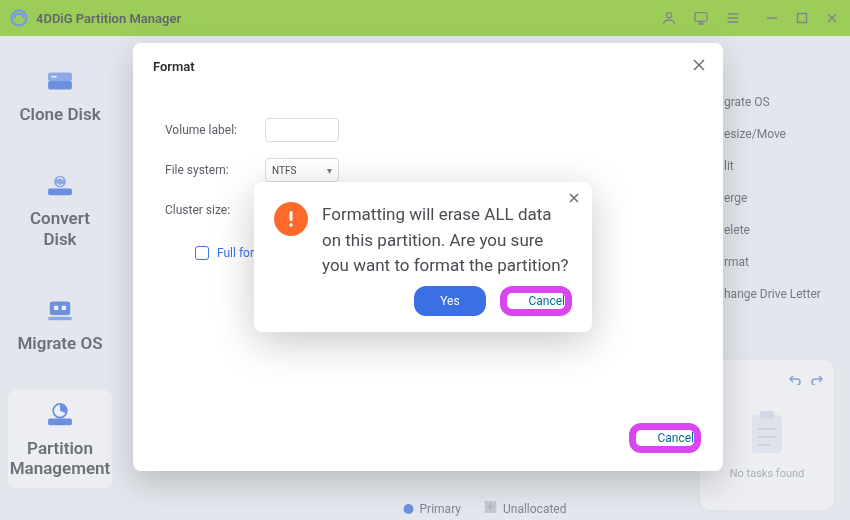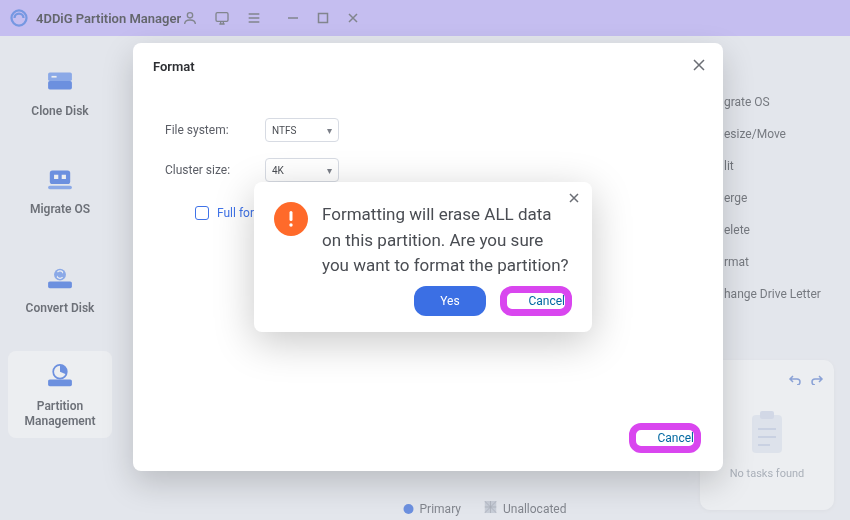--- a/index.html
+++ b/index.html
@@ -1,33 +1,33 @@
 <!DOCTYPE html>
 <html><head>
   <meta charset="utf-8">
   <style>
     * { margin: 0; padding: 0; box-sizing: border-box; font-family: -apple-system, BlinkMacSystemFont, "Segoe UI", Roboto, Arial, sans-serif; }
     body { width: 850px; height: 520px; background: #f2f3f7; overflow: hidden; position: relative; }
     
-    .titlebar { height: 36px; display: flex; align-items: center; justify-content: flex-start; padding: 0 10px; background: #c4b5fd; }
+    .titlebar { height: 36px; display: flex; align-items: center; justify-content: space-between; padding: 0 10px; background: #84cc16; }
     .titlebar-left { display: flex; align-items: center; gap: 8px; }
     .app-logo { width: 18px; height: 18px; }
     .app-title { font-size: 13px; font-weight: 600; color: #2d2f33; }
     .titlebar-right { display: flex; align-items: center; gap: 14px; }
     .tb-icon { width: 18px; height: 18px; color: #5b5e66; cursor: pointer; display:flex; align-items:center; justify-content:center;}
     .win-controls { display: flex; align-items: center; gap: 14px; margin-left: 8px; }
     .win-btn { width: 16px; height: 16px; color: #5b5e66; cursor: pointer; display:flex; align-items:center; justify-content:center;}
 
     .main { display: flex; height: calc(100% - 36px); }
     
     .sidebar { width: 120px; padding: 20px 8px; display: flex; flex-direction: column; gap: 26px; }
     .side-item { display: flex; flex-direction: column; align-items: center; gap: 8px; padding: 10px 4px; border-radius: 8px; cursor: pointer; }
     .side-item.active { background: #fff; }
     .side-icon { width: 34px; height: 30px; position: relative; }
-    .side-label { font-size: 12px; color: #3b3e45; font-weight: 600; text-align: center; line-height: 1.2; }
+    .side-label { font-size: 17px; color: #3b3e45; font-weight: 600; text-align: center; line-height: 1.2; }
     
     .content { flex: 1; position: relative; padding: 10px 16px 10px 4px; }
     
     .right-menu { position: absolute; right: 12px; top: 50px; width: 120px; background: transparent; }
     .rm-item { font-size: 12px; color: #4a4d53; padding: 9px 6px; }
     
     .task-panel { position: absolute; right: 16px; bottom: 10px; width: 134px; height: 150px; background: #fff; border-radius: 10px; box-shadow: 0 1px 4px rgba(0,0,0,0.05); padding: 10px; }
     .task-header { display:flex; justify-content: space-between; align-items: center; }
     .task-title { font-size: 12px; color: #4a4d53; font-weight: 500; }
     .task-arrows { display:flex; gap: 8px; }
@@ -124,38 +124,38 @@
             <rect x="6" y="16" width="28" height="10" rx="2" fill="#3b6fe4"></rect>
             <rect x="6" y="6" width="28" height="10" rx="2" fill="#6a96f0"></rect>
             <rect x="10" y="10" width="6" height="2" fill="#fff"></rect>
           </svg>
       </span>
       <span class="side-label">Clone Disk</span>
     </div>
     <div class="side-item">
       <span class="side-icon">
         <svg viewBox="0 0 40 32" width="34" height="30">
+            <rect x="6" y="20" width="28" height="8" rx="2" fill="#3b6fe4"></rect>
+            <circle cx="20" cy="12" r="7" fill="#6a96f0"></circle>
+            <path d="M17 9a4 4 0 0 1 6 0M23 15a4 4 0 0 1-6 0" stroke="#fff" stroke-width="1.5" fill="none"></path>
+            <path d="M22 8l2 1-1 2M18 16l-2-1 1-2" fill="#fff"></path>
+          </svg>
+      </span>
+      <span class="side-label">Convert Disk</span>
+    </div>
+    <div class="side-item">
+      <span class="side-icon">
+        <svg viewBox="0 0 40 32" width="34" height="30">
             <rect x="8" y="6" width="24" height="16" rx="3" fill="#3b6fe4"></rect>
             <rect x="13" y="11" width="5" height="5" fill="#fff"></rect>
             <rect x="22" y="11" width="5" height="5" fill="#fff"></rect>
             <rect x="6" y="24" width="28" height="4" rx="2" fill="#6a96f0"></rect>
           </svg>
       </span>
       <span class="side-label">Migrate OS</span>
-    </div>
-    <div class="side-item">
-      <span class="side-icon">
-        <svg viewBox="0 0 40 32" width="34" height="30">
-            <rect x="6" y="20" width="28" height="8" rx="2" fill="#3b6fe4"></rect>
-            <circle cx="20" cy="12" r="7" fill="#6a96f0"></circle>
-            <path d="M17 9a4 4 0 0 1 6 0M23 15a4 4 0 0 1-6 0" stroke="#fff" stroke-width="1.5" fill="none"></path>
-            <path d="M22 8l2 1-1 2M18 16l-2-1 1-2" fill="#fff"></path>
-          </svg>
-      </span>
-      <span class="side-label">Convert Disk</span>
     </div>
     <div class="side-item active">
       <span class="side-icon">
         <svg viewBox="0 0 40 32" width="34" height="30">
             <rect x="6" y="20" width="28" height="8" rx="2" fill="#3b6fe4"></rect>
             <circle cx="20" cy="11" r="8" fill="#fff" stroke="#3b6fe4" stroke-width="2"></circle>
             <path d="M20 3 A8 8 0 0 1 27 14 L20 11 Z" fill="#3b6fe4"></path>
           </svg>
       </span>
       <span class="side-label">Partition Management</span>
@@ -217,20 +217,24 @@
 
 <div class="modal">
   <div class="modal-title">Format</div>
   <div class="modal-close">
     <svg width="14" height="14" viewBox="0 0 14 14">
         <path d="M2 2l10 10M12 2L2 12" stroke="currentColor" stroke-width="1.5"></path>
       </svg>
   </div>
   <div class="modal-form">
     <div class="row">
+      <span class="row-label">Volume label:</span>
+      <div class="row-input"></div>
+    </div>
+    <div class="row">
       <span class="row-label">File system:</span>
       <div class="row-sel">
         <span>NTFS</span>
         <span class="chev">▾</span>
       </div>
     </div>
     <div class="row">
       <span class="row-label">Cluster size:</span>
       <div class="row-sel">
         <span>4K</span>

